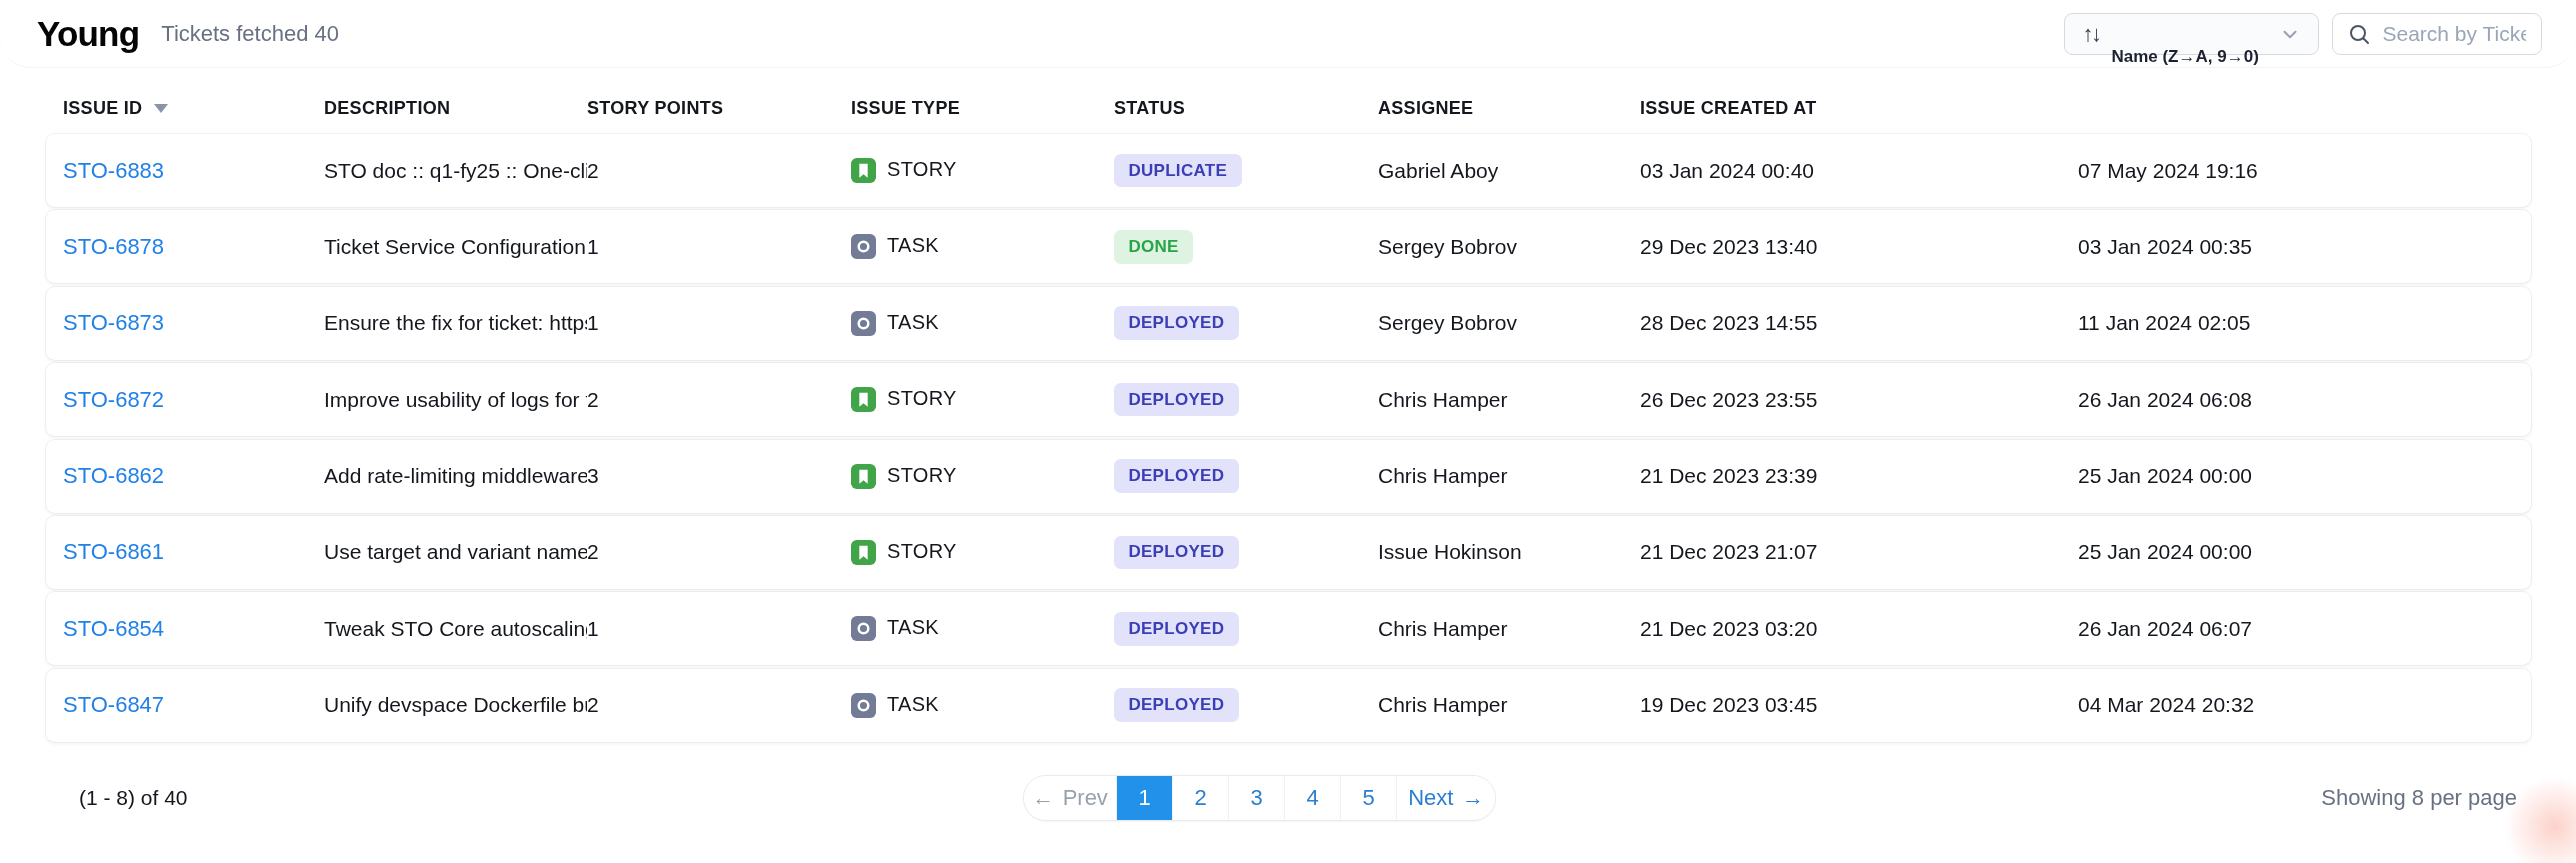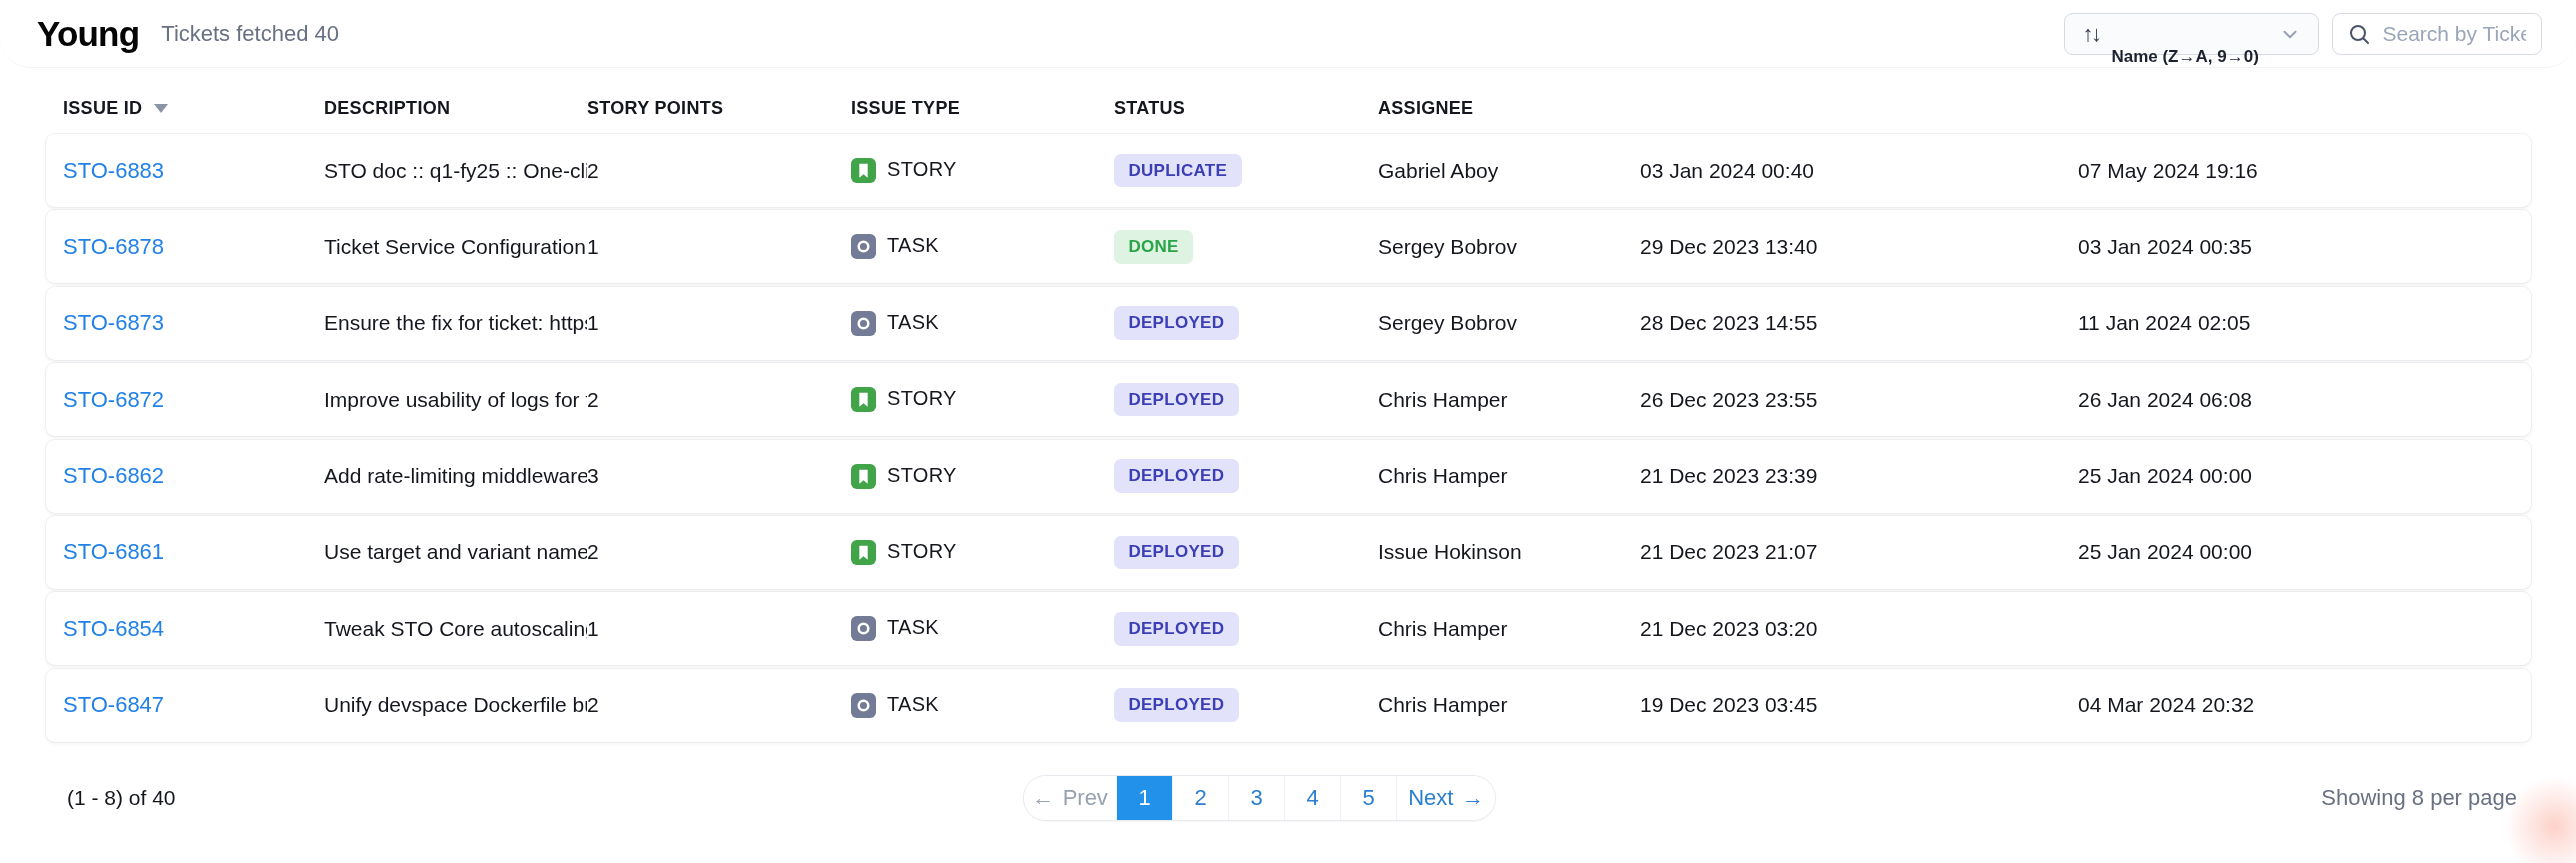--- a/index.html
+++ b/index.html
@@ -40,21 +40,21 @@
   .ticon svg { width: 25px; height: 25px; display: block; }
   .cell-type[data-type="STORY"] .story-ic { display: block; }
   .cell-type[data-type="TASK"]  .task-ic  { display: block; }
 
   .badge { display: inline-block; padding: 6.8px 14.4px; border-radius: 6.8px; font-size: 17px; font-weight: 700;
            letter-spacing: 0.3px; background: #e2e3fb; color: #3b3eb5; text-transform: uppercase; }
   .badge[data-status="DONE"] { background: #def3e1; color: #29a449; }
 
   
   .footer { position: relative; height: 110px; }
-  .range-label { position: absolute; left: 67px; top: 41px; font-size: 21px; color: #14171d; }
+  .range-label { position: absolute; left: 79px; top: 41px; font-size: 21px; color: #14171d; }
   .per-page { position: absolute; right: 59px; top: 40px; font-size: 22px; color: #687082; }
   .pager { position: absolute; left: 1023px; top: 30px; height: 46px; display: flex; align-items: stretch;
            background: #fff; border: 0.8px solid #e7eaef; border-radius: 23px; overflow: hidden;
            box-shadow: 0 0.8px 1.7px rgba(16,24,40,0.05); }
   .pg { display: flex; align-items: center; justify-content: center; font-size: 22px; cursor: pointer;
         border-right: 0.8px solid #eef0f4; background: #fff; }
   .pg:last-child { border-right: 0; }
   .pg-prev { width: 93px; color: #98a1b0; gap: 8.5px; }
   .pg-next { width: 98px; color: #2b7fd0; gap: 8.5px; }
   .pg-num { width: 56px; color: #2b7fd0; }
@@ -106,20 +106,23 @@
       </div>
     <div class="th">
         <span>Issue Type</span>
       </div>
     <div class="th">
         <span>Status</span>
       </div>
     <div class="th">
         <span>Assignee</span>
       </div>
+    <div class="th">
+        <span>Issue Created At</span>
+      </div>
   </div>
   <div id="rows">
   <div class="grid-cols row">
     <div class="cell"><a class="link">STO-6883</a></div>
     <div class="cell cell-desc">STO doc :: q1-fy25 :: One-click e...</div>
     <div class="cell">2</div>
     <div class="cell cell-type" data-type="STORY">
       <span class="ticon story-ic">
         <svg viewBox="0 0 24 24">
               <rect width="24" height="24" rx="5.5" fill="#42a449"></rect>
@@ -245,20 +248,21 @@
         <svg viewBox="0 0 24 24">
               <rect width="24" height="24" rx="5.5" fill="#747b97"></rect>
               <circle cx="12" cy="12" r="4.6" fill="none" stroke="#fff" stroke-width="2.4"></circle>
             </svg>
       </span>
       <span>TASK</span>
     </div>
     <div class="cell"><span class="badge" data-status="DEPLOYED">DEPLOYED</span></div>
     <div class="cell">Chris Hamper</div>
     <div class="cell">21 Dec 2023 03:20</div>
+    <div class="cell">26 Jan 2024 06:07</div>
   </div>
 
   <div class="grid-cols row">
     <div class="cell"><a class="link">STO-6847</a></div>
     <div class="cell cell-desc">Unify devspace Dockerfile build</div>
     <div class="cell">2</div>
     <div class="cell cell-type" data-type="TASK">
 
       <span class="ticon task-ic">
         <svg viewBox="0 0 24 24">

